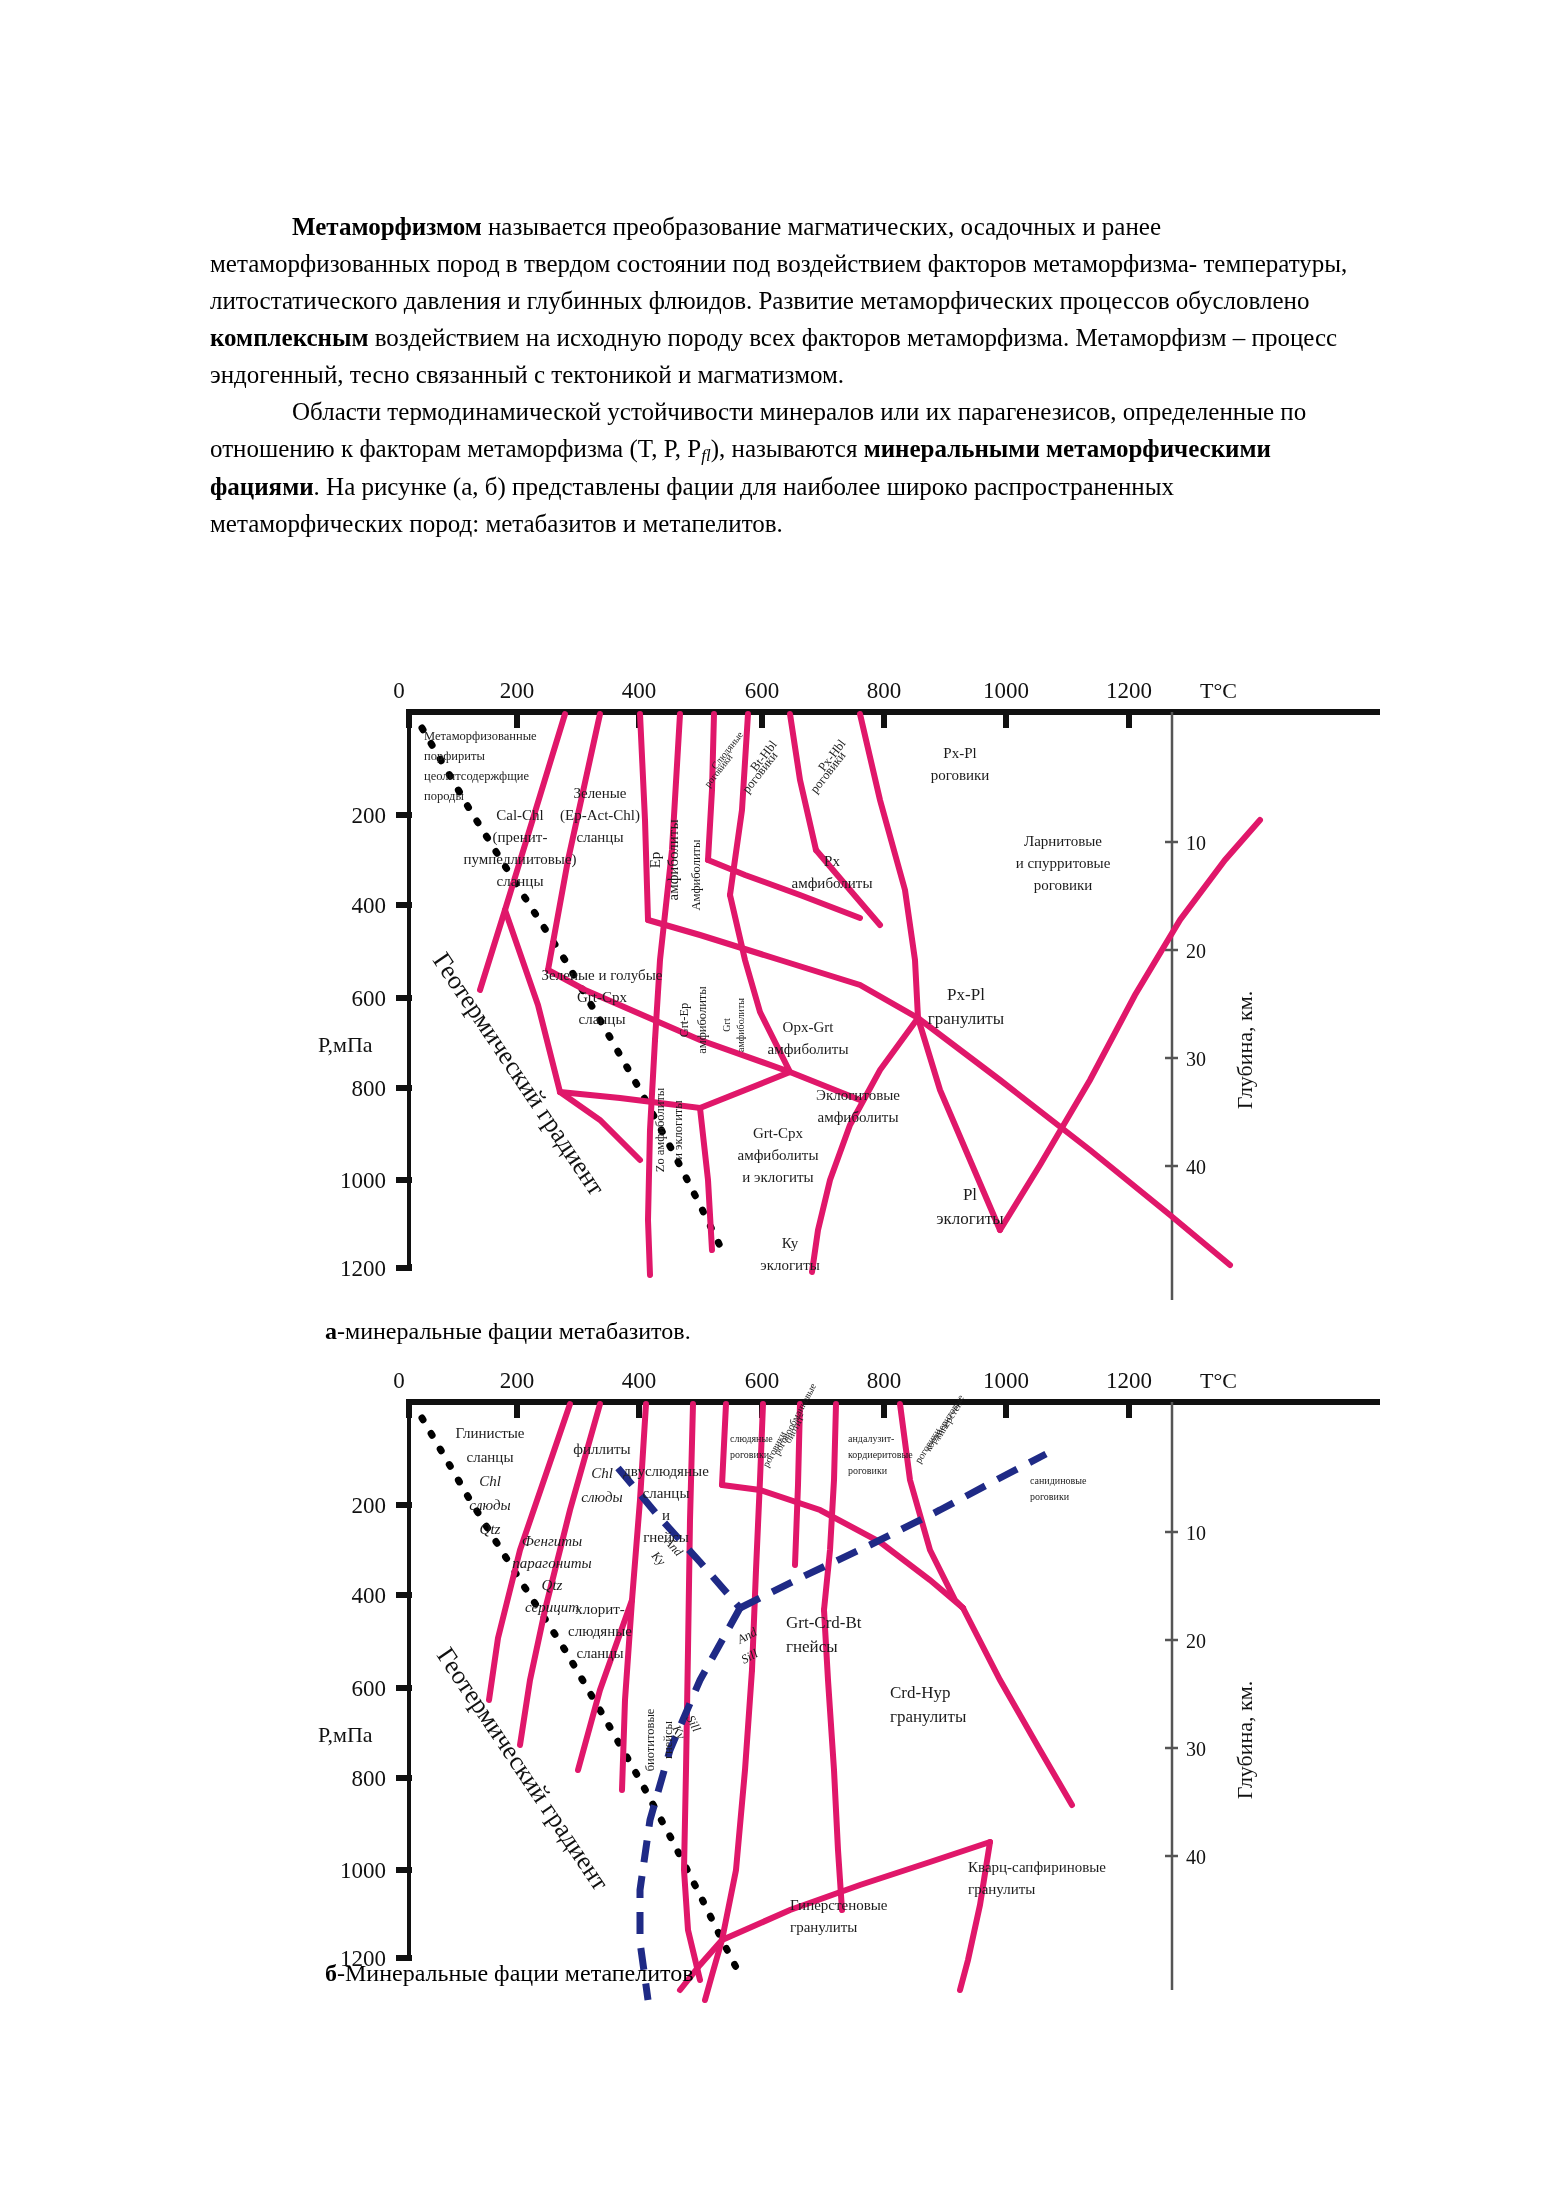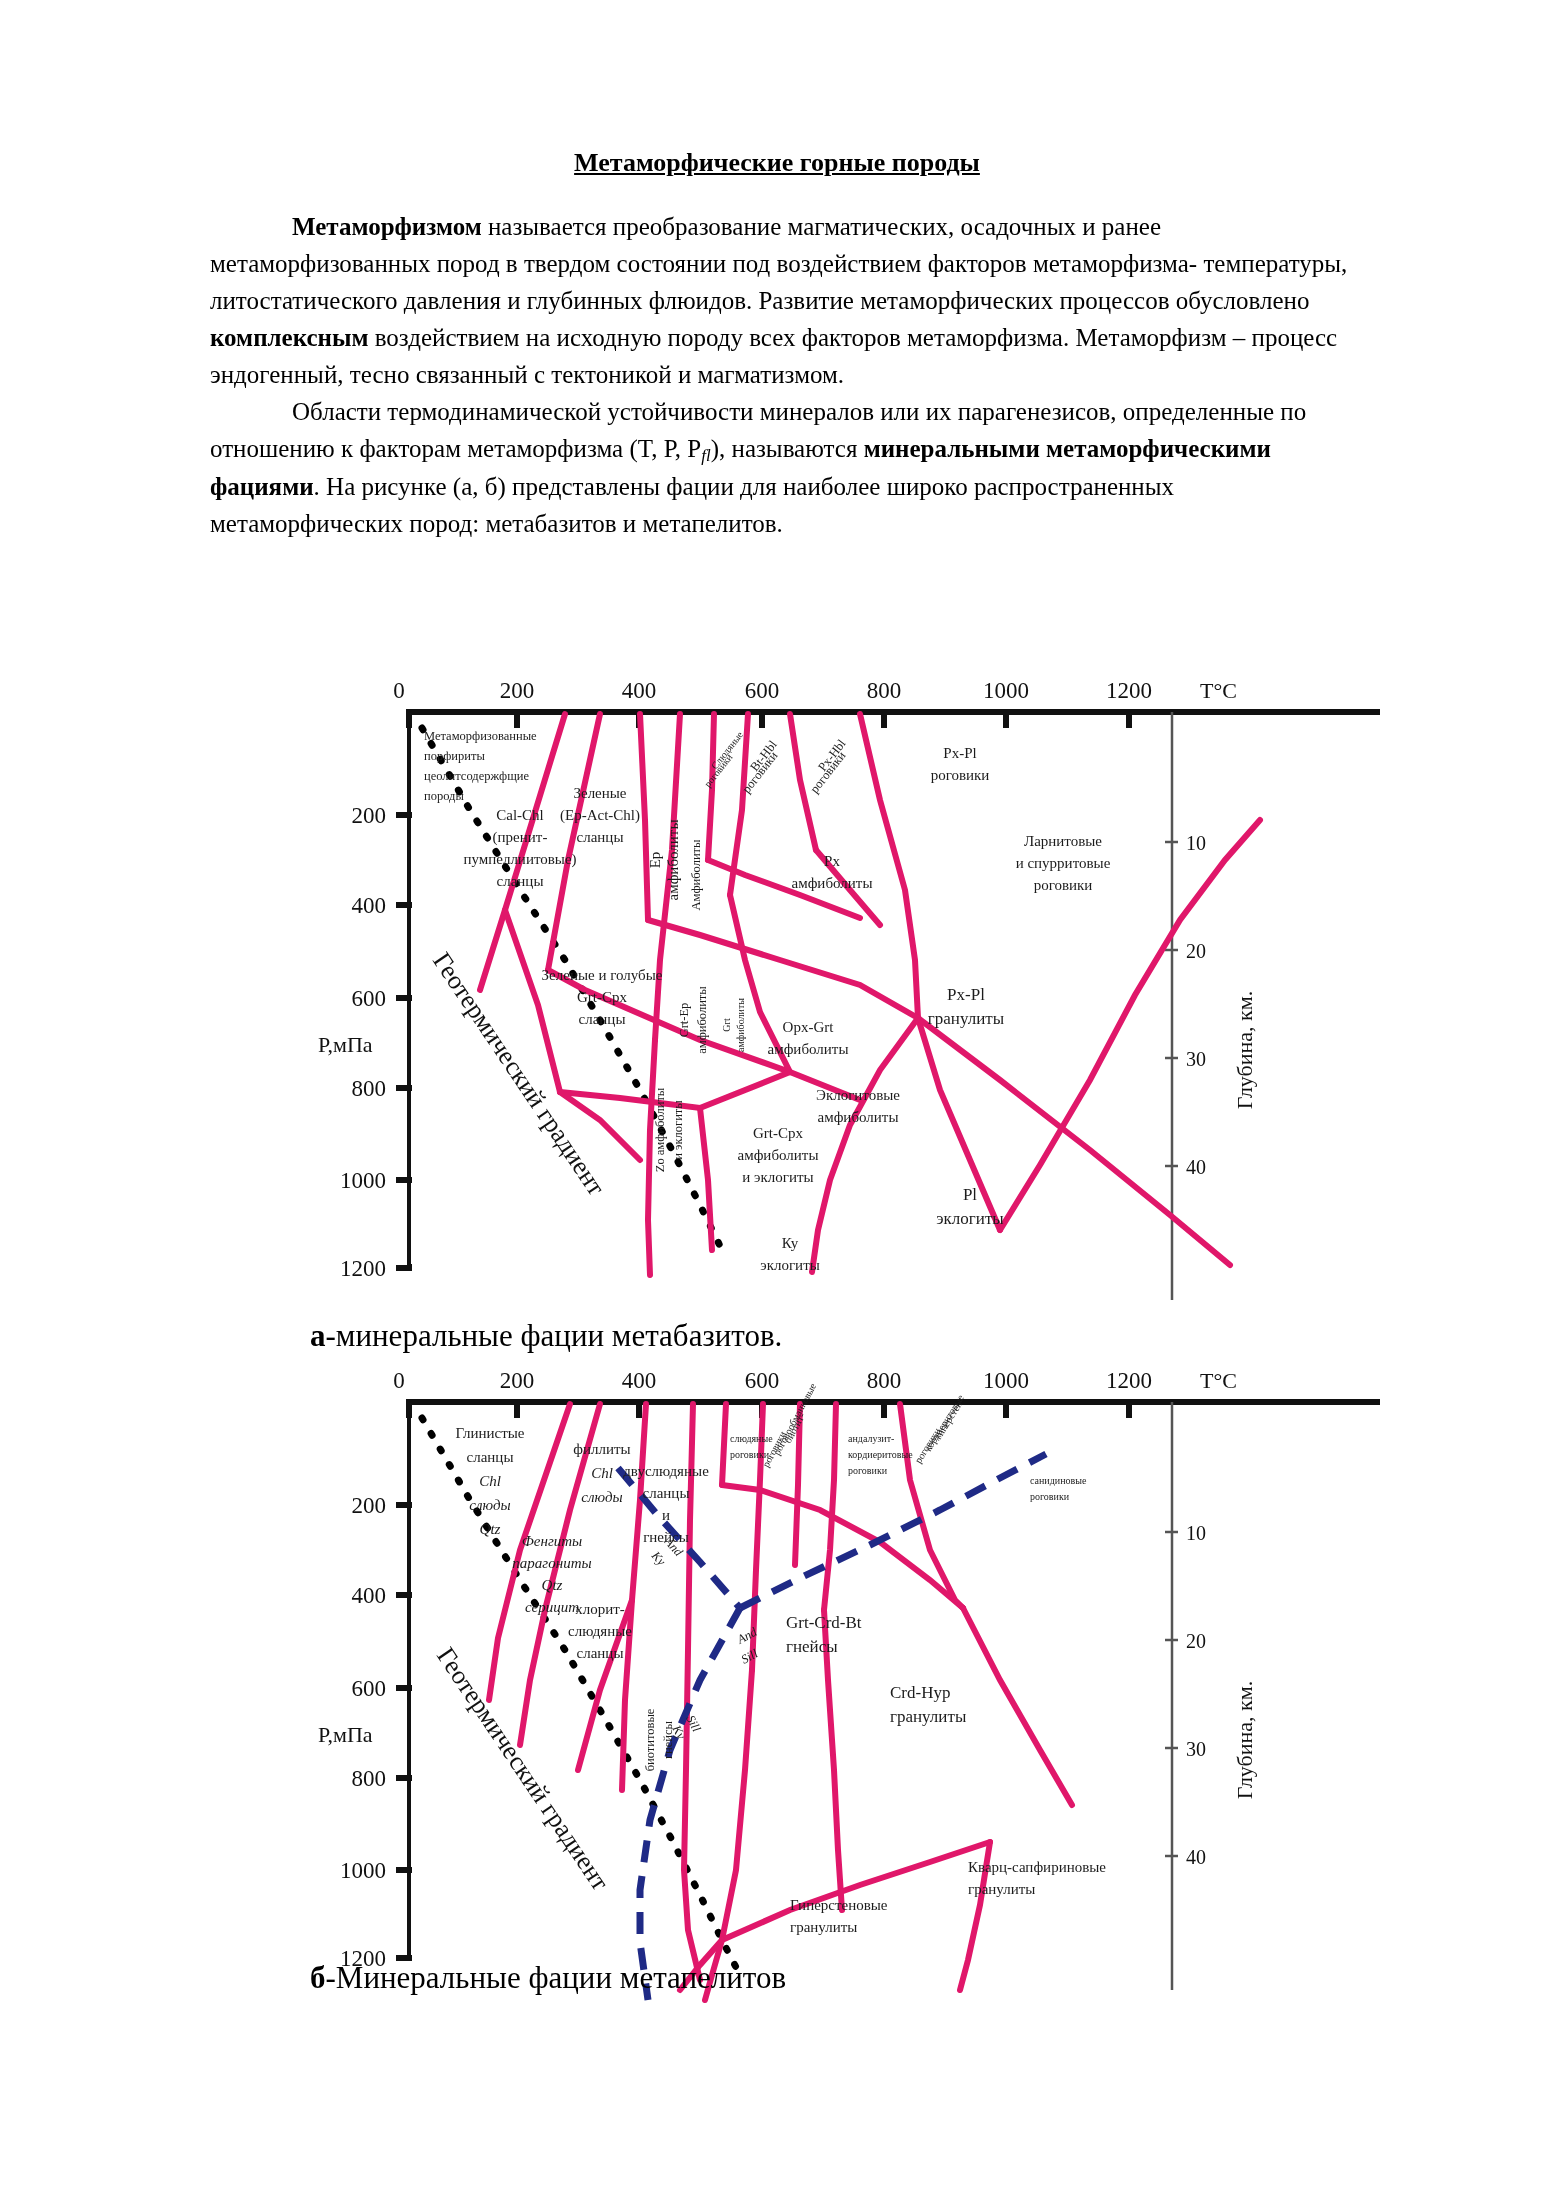--- a/index.html
+++ b/index.html
@@ -27,21 +27,21 @@
   .body-text p { margin:0; text-indent:82px; }
   .body-text b { font-weight:bold; }
   sub { font-size:0.68em; vertical-align:-0.25em;font-style:italic; }
 
   
   .figure { position:absolute; }
   #fig-a { left:0px; top:660px; width:1554px; height:680px; }
   #fig-b { left:0px; top:1350px; width:1554px; height:680px; }
 
   .fig-caption {
-    position:absolute; font-size:31px; white-space:nowrap;
+    position:absolute; font-size:24px; white-space:nowrap;margin-left:15px;
   }
   #cap-a { left:310px; top:1318px; }
   #cap-b { left:310px; top:1960px; }
   .fig-caption b { font-weight:bold; }
 
   svg { display:block; }
   .sv-txt { font-family:"Liberation Serif","DejaVu Serif",serif; fill:#1a1a1a; }
   .axnum  { font-size:23px; fill:#111; }
   .axlbl  { font-size:22px; fill:#111; }
   .depnum { font-size:20px; fill:#111; }
@@ -50,23 +50,20 @@
   .fld-xs { font-size:10px; fill:#1c1c1c; }
   .fld-b  { font-size:17px; fill:#1c1c1c; }
   .ital   { font-style:italic; }
   .grad-t { font-size:26px; fill:#111; }
 </style>
 </head>
 <body>
 
 <div class="page">
 
-  <div class="doc-title">
-    <span>Метаморфические горные породы</span>
-  </div>
 
   <div class="body-text">
     <p><b>Метаморфизмом</b> называется преобразование магматических, осадочных и ранее метаморфизованных пород в твердом состоянии под воздействием факторов метаморфизма- температуры, литостатического давления и глубинных флюидов. Развитие метаморфических процессов обусловлено <b>комплексным</b> воздействием на исходную породу всех факторов метаморфизма. Метаморфизм – процесс эндогенный, тесно связанный с тектоникой и магматизмом.</p>
     <p>Области термодинамической устойчивости минералов или их парагенезисов, определенные по отношению к факторам метаморфизма (T, P, P<sub>fl</sub>), называются <b>минеральными метаморфическими фациями</b>. На рисунке (а, б) представлены фации для наиболее широко распространенных метаморфических пород: метабазитов и метапелитов.</p>
   </div>
 
   <div class="figure" id="fig-a">
     <svg width="1554" height="680" viewBox="0 0 1554 680">
 
       <g>

